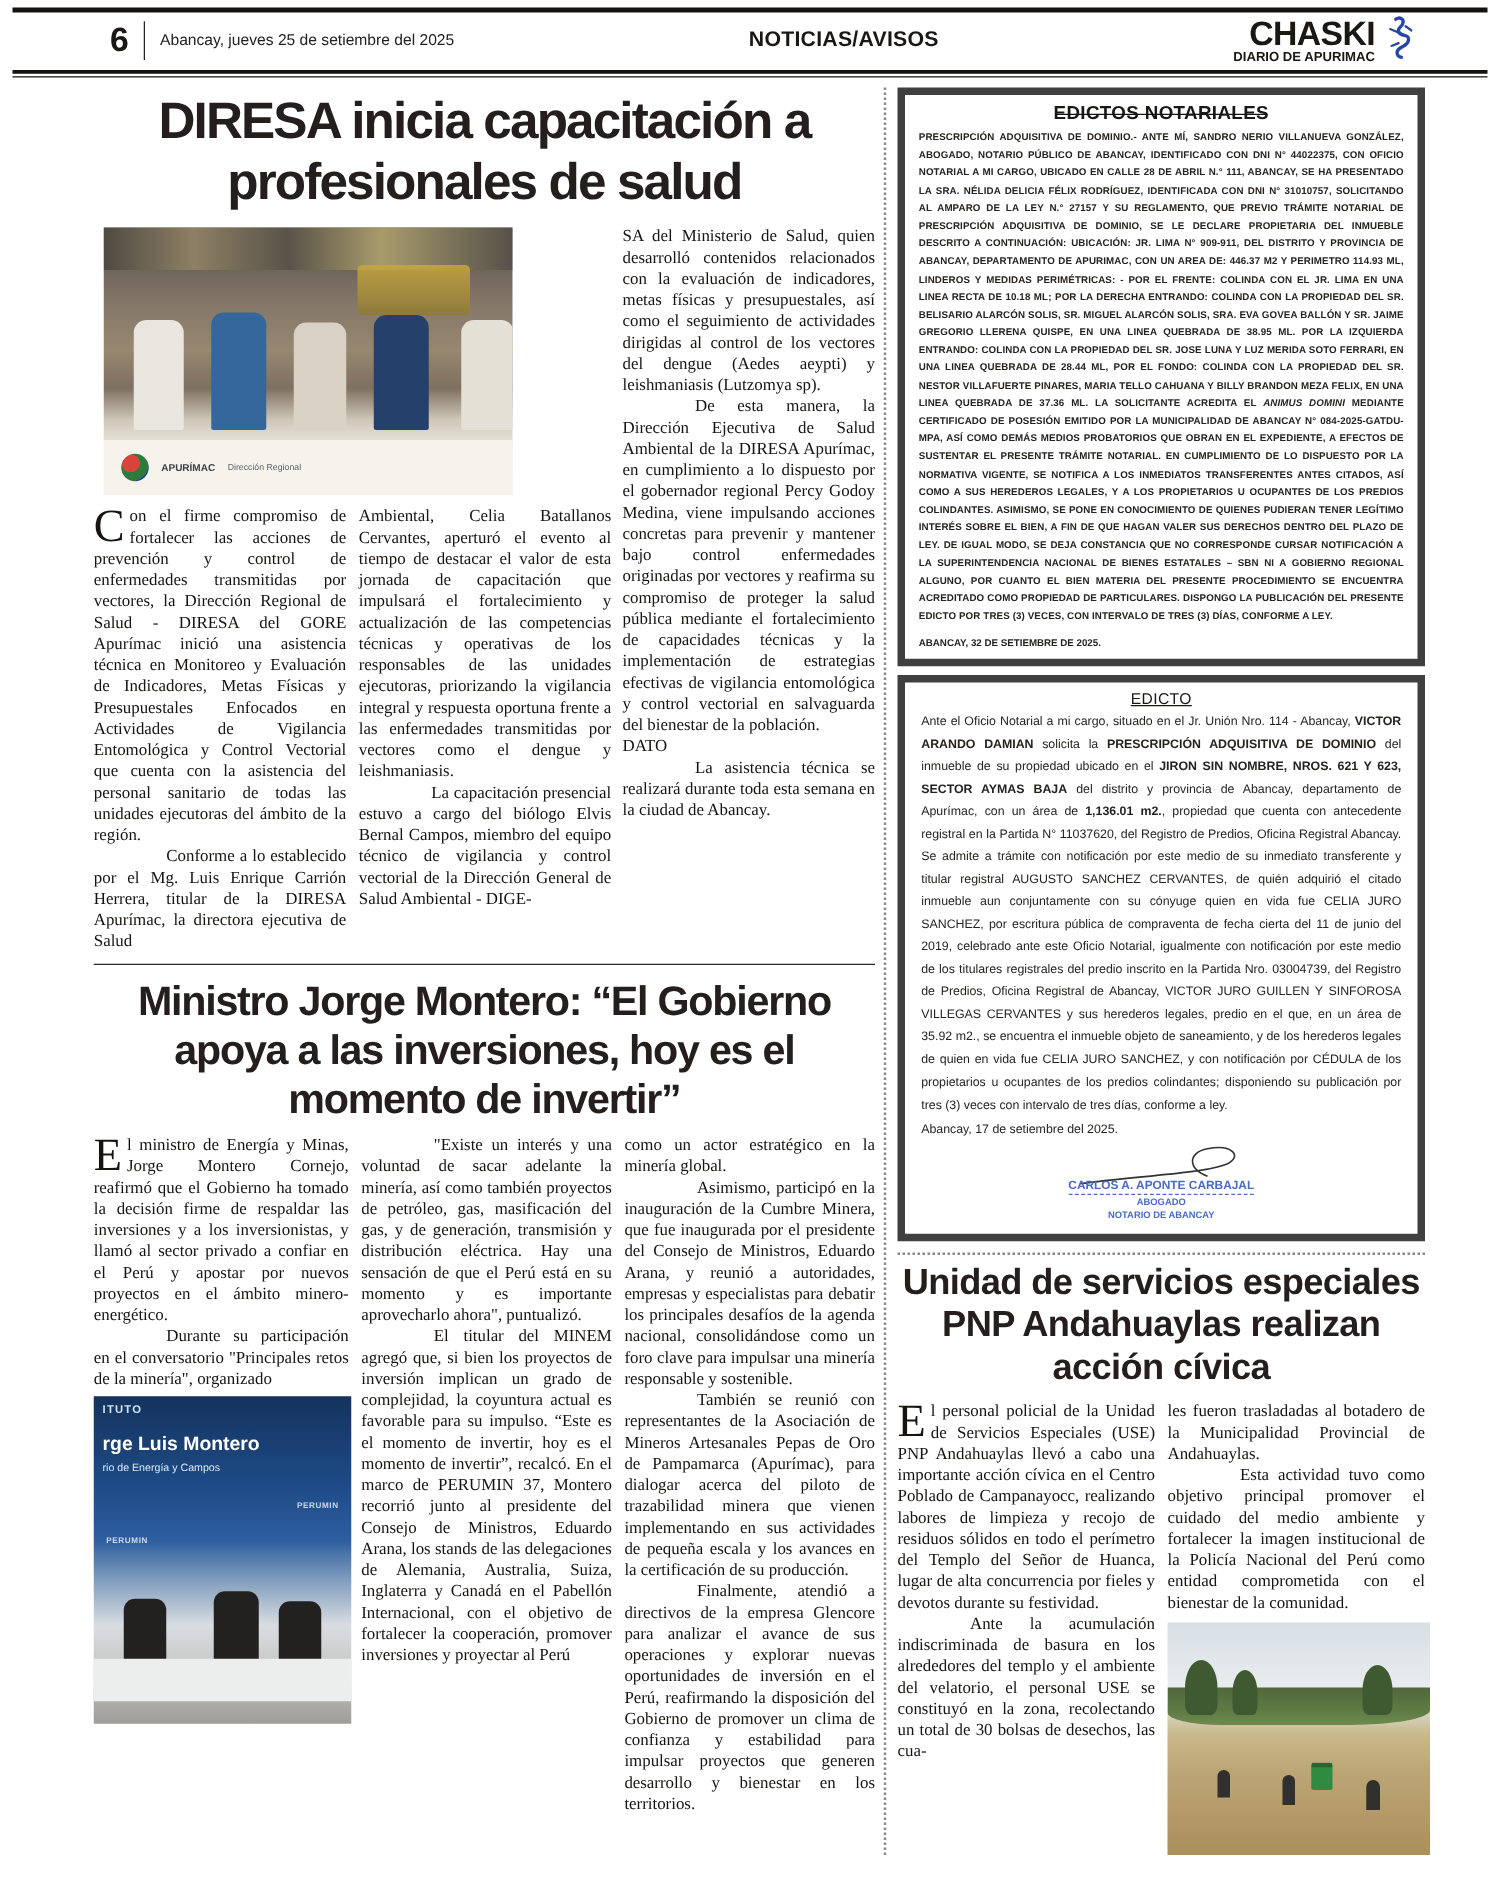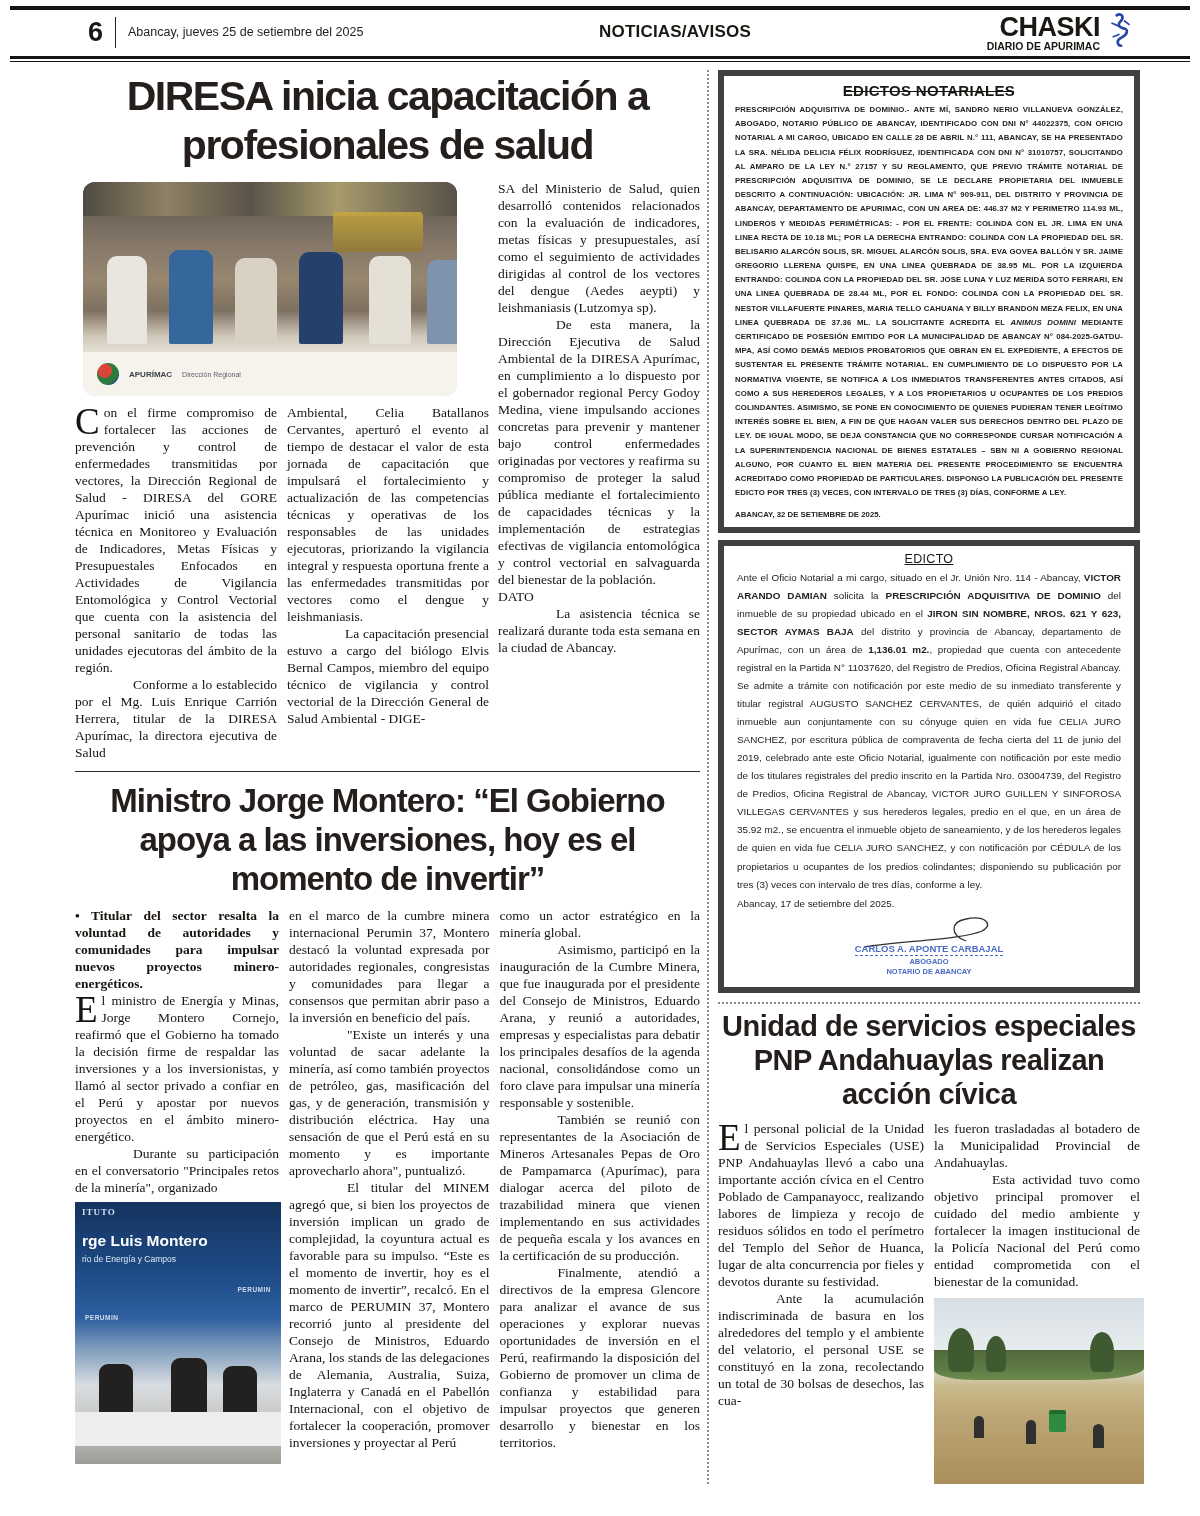--- a/index.html
+++ b/index.html
@@ -52,38 +52,38 @@
   .diresa-cols .col { width:202px; }
   .diresa-col3 { width:206px; }
 
   .ministro-cols { display:flex; gap:10px; }
   .ministro-cols .col { width:204px; }
 
   .secrule { border-top:1.5px solid #2a2a2a; margin:10px 0 0; }
 
   
   .photo { position:relative; overflow:hidden; }
-  .diresa-photo { width:374px; height:214px; margin:2px 0 8px 8px;
-    background:linear-gradient(180deg,#57514a 0%,#6c6458 14%,#87796a 30%,#97876f 46%,#7e7060 60%,#cfc7b8 72%,#f2efe7 84%,#eeeadf 100%);border-radius:12px; }
+  .diresa-photo { width:327px; height:214px; margin:2px 0 8px 8px;
+    background:linear-gradient(180deg,#57514a 0%,#6c6458 14%,#87796a 30%,#97876f 46%,#7e7060 60%,#cfc7b8 72%,#f2efe7 84%,#eeeadf 100%); }
   .dp-beam { position:absolute; top:0; left:0; right:0; height:34px;
     background:linear-gradient(90deg,#4f4a42,#8e8065 22%,#5a5349 45%,#a79b6b 68%,#57514a 100%); }
   .dp-mach { position:absolute; top:30px; right:34px; width:90px; height:40px;
     background:linear-gradient(180deg,#c9a83e,#8f7a34); border-radius:4px; opacity:.85; }
   .dp-fig { position:absolute; border-radius:10px 10px 2px 2px; }
   .dp-banner { position:absolute; left:0; right:0; bottom:0; height:44px; background:#f5f3ec;
     display:flex; align-items:center; gap:10px; padding:0 14px; }
   .dp-logo { width:22px; height:22px; border-radius:50%;
     background:radial-gradient(circle at 35% 35%, #d8433a 0 35%, #2d7a3d 36% 70%, #20458a 71% 100%); }
   .dp-banner-txt { font-family:"Liberation Sans",sans-serif; font-size:8px; font-weight:700; color:#3a3f46; }
   .dp-banner-txt2 { font-family:"Liberation Sans",sans-serif; font-size:7px; color:#5c616a; }
 
   .montero-photo { width:206px; height:262px; margin-top:6px;
     background:linear-gradient(180deg,#15335e 0%,#1d4a85 26%,#2e5e9f 44%,#7f9cbd 56%,#d9dde1 70%,#c2c1bd 86%,#9e9c97 100%); }
   .mp-top { position:absolute; top:5px; left:7px; color:#cfe0f2;
-    font-family:Liberation Serif, serif; font-size:9px; font-weight:700; letter-spacing:1px; }
+    font-family:Liberation Sans, sans-serif; font-size:9px; font-weight:700; letter-spacing:1px; }
   .mp-name { position:absolute; top:30px; left:7px; color:#fff;
     font-family:"Liberation Sans",sans-serif; font-size:15.5px; font-weight:700; }
   .mp-sub { position:absolute; top:52px; left:7px; color:#dfe8f3;
     font-family:"Liberation Sans",sans-serif; font-size:8.5px; }
   .mp-brand { position:absolute; color:#e8eef6; font-family:"Liberation Sans",sans-serif;
     font-size:6.5px; font-weight:700; letter-spacing:.5px; opacity:.85; }
   .mp-desk { position:absolute; left:0; right:0; bottom:18px; height:34px; background:#eceded; }
   .mp-person { position:absolute; background:#23211f; border-radius:9px 9px 0 0; }
 
   .pnp-photo { width:210px; height:186px; margin-top:8px;
@@ -198,39 +198,35 @@
           </div>
         </div>
       </div>
 
       <div class="secrule"></div>
 
       <div>
         <h2 class="headline2">Ministro Jorge Montero: “El Gobierno apoya a las inversiones, hoy es el momento de invertir”</h2>
         <div class="ministro-cols bodytext">
           <div class="col">
-            <div class="lead">
-                <p>• Titular del sector resalta la voluntad de autoridades y comunidades para impulsar nuevos proyectos minero-energéticos.</p>
-              </div>
             <p class="dropcap">El ministro de Energía y Minas, Jorge Montero Cornejo, reafirmó que el Gobierno ha tomado la decisión firme de respaldar las inversiones y a los inversionistas, y llamó al sector privado a confiar en el Perú y apostar por nuevos proyectos en el ámbito minero-energético.</p>
             <p class="indent">Durante su participación en el conversatorio "Principales retos de la minería", organizado</p>
             <div class="photo montero-photo">
               <div class="mp-top">ITUTO</div>
               <div class="mp-name">rge Luis Montero</div>
               <div class="mp-sub">rio de Energía y Campos</div>
               <div class="mp-brand" style="top:84px;right:10px;">PERUMIN</div>
               <div class="mp-brand" style="top:112px;left:10px;">PERUMIN</div>
               <div class="mp-person" style="left:24px;bottom:44px;width:34px;height:56px;"></div>
               <div class="mp-person" style="left:96px;bottom:46px;width:36px;height:60px;"></div>
               <div class="mp-person" style="right:24px;bottom:44px;width:34px;height:54px;"></div>
               <div class="mp-desk"></div>
             </div>
           </div>
           <div class="col">
-            <p>en el marco de la cumbre minera internacional Perumin 37, Montero destacó la voluntad expresada por autoridades regionales, congresistas y comunidades para llegar a consensos que permitan abrir paso a la inversión en beneficio del país.</p>
             <p class="indent">"Existe un interés y una voluntad de sacar adelante la minería, así como también proyectos de petróleo, gas, masificación del gas, y de generación, transmisión y distribución eléctrica. Hay una sensación de que el Perú está en su momento y es importante aprovecharlo ahora", puntualizó.</p>
             <p class="indent">El titular del MINEM agregó que, si bien los proyectos de inversión implican un grado de complejidad, la coyuntura actual es favorable para su impulso. “Este es el momento de invertir, hoy es el momento de invertir”, recalcó.  En el marco de PERUMIN 37, Montero recorrió junto al presidente del Consejo de Ministros, Eduardo Arana, los stands de las delegaciones de Alemania, Australia, Suiza, Inglaterra y Canadá en el Pabellón Internacional, con el objetivo de fortalecer la cooperación, promover inversiones y proyectar al Perú</p>
           </div>
           <div class="col">
             <p>como un actor estratégico en la minería global.</p>
             <p class="indent">Asimismo, participó en la inauguración de la Cumbre Minera, que fue inaugurada por el presidente del Consejo de Ministros, Eduardo Arana, y reunió a autoridades, empresas y especialistas para debatir los principales desafíos de la agenda nacional, consolidándose como un foro clave para impulsar una minería responsable y sostenible.</p>
             <p class="indent">También se reunió con representantes de la Asociación de Mineros Artesanales Pepas de Oro de Pampamarca (Apurímac), para dialogar acerca del piloto de trazabilidad minera que vienen implementando en sus actividades de pequeña escala y los avances en la certificación de su producción.</p>
             <p class="indent">Finalmente, atendió a directivos de la empresa Glencore para analizar el avance de sus operaciones y explorar nuevas oportunidades de inversión en el Perú, reafirmando la disposición del Gobierno de promover un clima de confianza y estabilidad para impulsar proyectos que generen desarrollo y bienestar en los territorios.</p>
           </div>
         </div>

